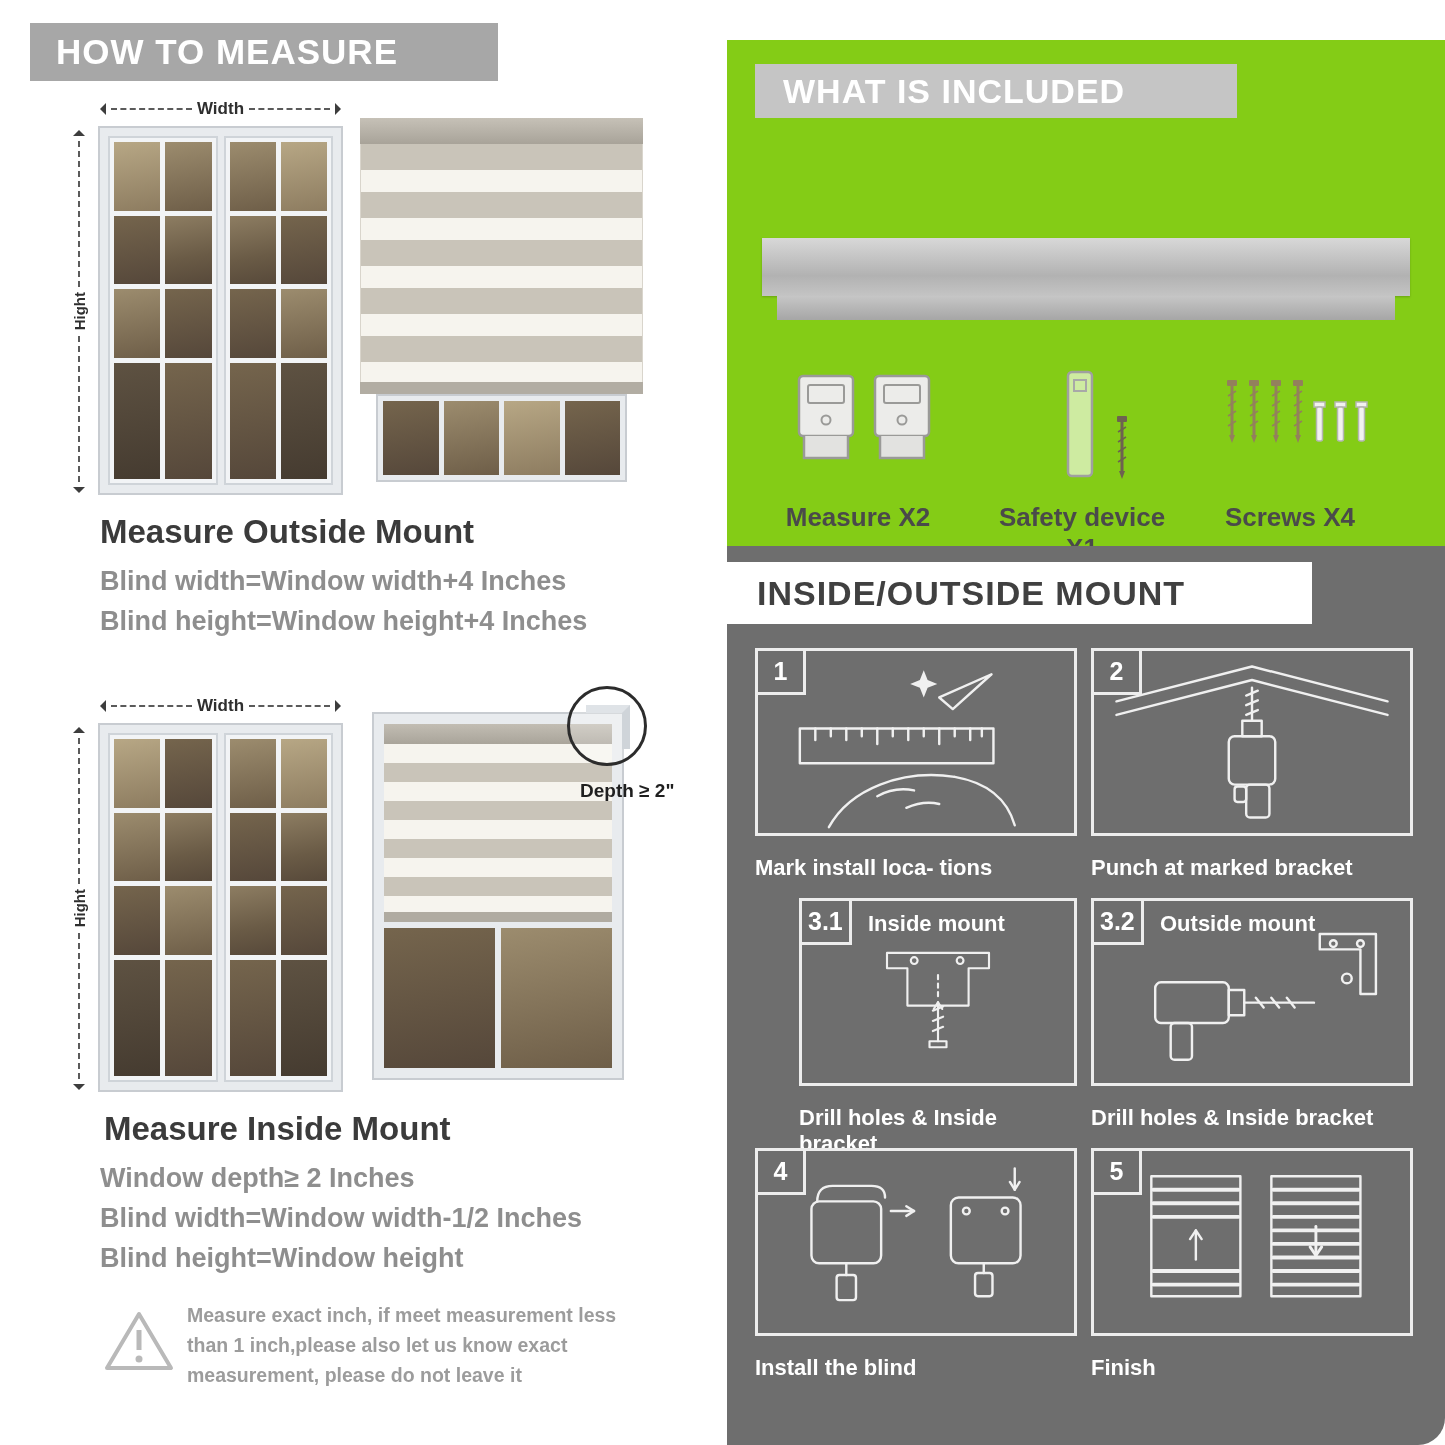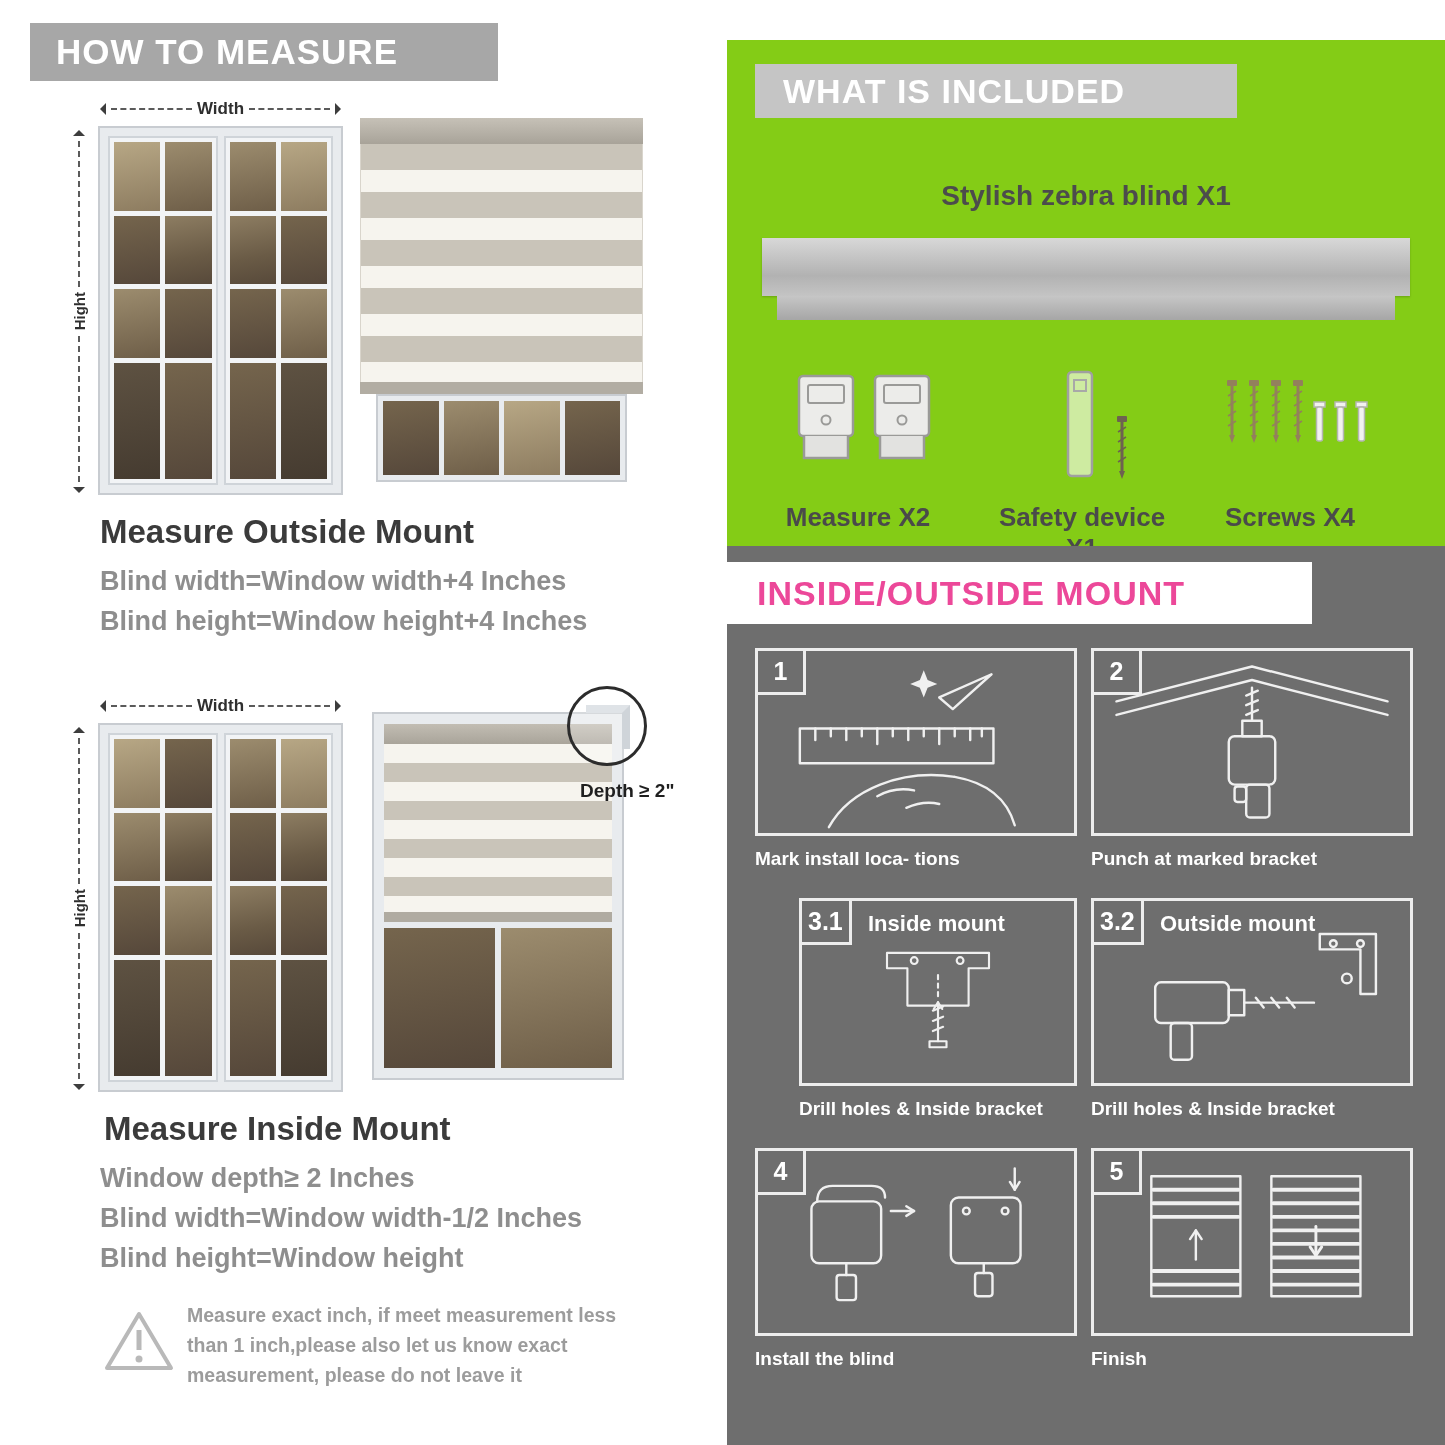--- a/index.html
+++ b/index.html
@@ -1,17 +1,17 @@
 <!DOCTYPE html>
 <html><head>
 <meta charset="utf-8">
 <style>
   * { margin:0; padding:0; box-sizing:border-box; }
   body { font-family:"Liberation Sans", sans-serif; background:#fff; }
-  #canvas { position:relative; width:1445px; height:1445px; background:#fff; overflow:hidden; }
+  #canvas { position:relative; width:1445px; height:1445px; background:#fff; overflow:hidden;border-radius:27px; }
 
   
   .left-header { position:absolute; left:30px; top:23px; width:468px; height:58px;
     background:#a7a7a7; color:#fff; font-size:35px; font-weight:bold;
     line-height:58px; padding-left:26px; letter-spacing:1px; }
 
   .section-title { position:absolute; font-size:33px; font-weight:bold; color:#3b3b3b; }
   .section-line  { position:absolute; font-size:27px; font-weight:bold; color:#8e8e8e; }
 
   
@@ -76,28 +76,28 @@
     background:linear-gradient(180deg,#d8d8d8,#b2b2b2 65%,#c4c4c4); box-shadow:0 1px 2px rgba(0,0,0,.2); }
   .headrail-lip { position:absolute; left:50px; top:256px; width:618px; height:24px;
     background:linear-gradient(180deg,#c6c6c6,#a6a6a6); }
   .incl-group { position:absolute; display:flex; align-items:flex-end; gap:14px; }
   .incl-label { position:absolute; top:462px; width:200px; text-align:center;
     font-size:26px; font-weight:bold; color:#4a4a4a; }
 
   
   .right-dark { position:absolute; left:727px; top:546px; width:718px; height:899px; background:#6e6e6e; }
   .mount-header { position:absolute; left:0; top:16px; width:585px; height:62px; background:#ffffff;
-    color:#ec4899; font-size:34px; font-weight:bold; line-height:62px; padding-left:30px; letter-spacing:1px; }
+    color:#404040; font-size:34px; font-weight:bold; line-height:62px; padding-left:30px; letter-spacing:1px; }
   .step { position:absolute; width:322px; }
   .step-box { position:relative; height:188px; border:3px solid #ededed; }
   .step-num { position:absolute; top:0; left:0; min-width:48px; height:44px; padding:0 6px;
     border-right:3px solid #ededed; border-bottom:3px solid #ededed;
     color:#fff; font-size:25px; font-weight:bold; display:flex; align-items:center; justify-content:center; }
   .step-title { position:absolute; top:10px; left:66px; color:#fff; font-size:22px; font-weight:bold; }
-  .step-caption { margin-top:12px; color:#fff; font-size:19px; font-weight:bold; }
+  .step-caption { margin-top:19px; color:#fff; font-size:22px; font-weight:bold; }
   .step-box svg { position:absolute; left:0; top:0; width:100%; height:100%; }
 </style>
 </head>
 <body>
 
 <div id="canvas">
 
   <div class="left-header">HOW TO MEASURE</div>
 
   <div class="window-illus" style="left:68px; top:100px;">
@@ -218,21 +218,20 @@
     <svg width="72" height="66" viewBox="0 0 72 66">
       <path d="M36 6 L68 60 L4 60 Z" fill="none" stroke="#b9b9b9" stroke-width="4" stroke-linejoin="round"></path>
       <line x1="36" y1="22" x2="36" y2="42" stroke="#b9b9b9" stroke-width="5"></line>
       <circle cx="36" cy="51" r="3.5" fill="#b9b9b9"></circle>
     </svg>
   </div>
   <div class="warning-text">Measure exact inch, if meet measurement less than 1 inch,please also let us know exact measurement, please do not leave it</div>
 
   <div class="right-light">
     <div class="incl-header">WHAT IS INCLUDED</div>
-    <div class="blind-label">Stylish zebra blind X1</div>
 
     <div class="headrail"></div>
     <div class="headrail-lip"></div>
 
     <div class="incl-group" style="left:68px; top:332px;">
       <svg width="62" height="95" viewBox="0 0 62 95">
         <rect x="4" y="4" width="54" height="60" rx="4" fill="#ececea" stroke="#9a9a98" stroke-width="2.5"></rect>
         <rect x="13" y="13" width="36" height="18" rx="2" fill="none" stroke="#9a9a98" stroke-width="2"></rect>
         <circle cx="31" cy="48" r="4.5" fill="none" stroke="#9a9a98" stroke-width="2"></circle>
         <path d="M9 64 L9 86 L53 86 L53 64" fill="#e2e2e0" stroke="#9a9a98" stroke-width="2.5"></path>

